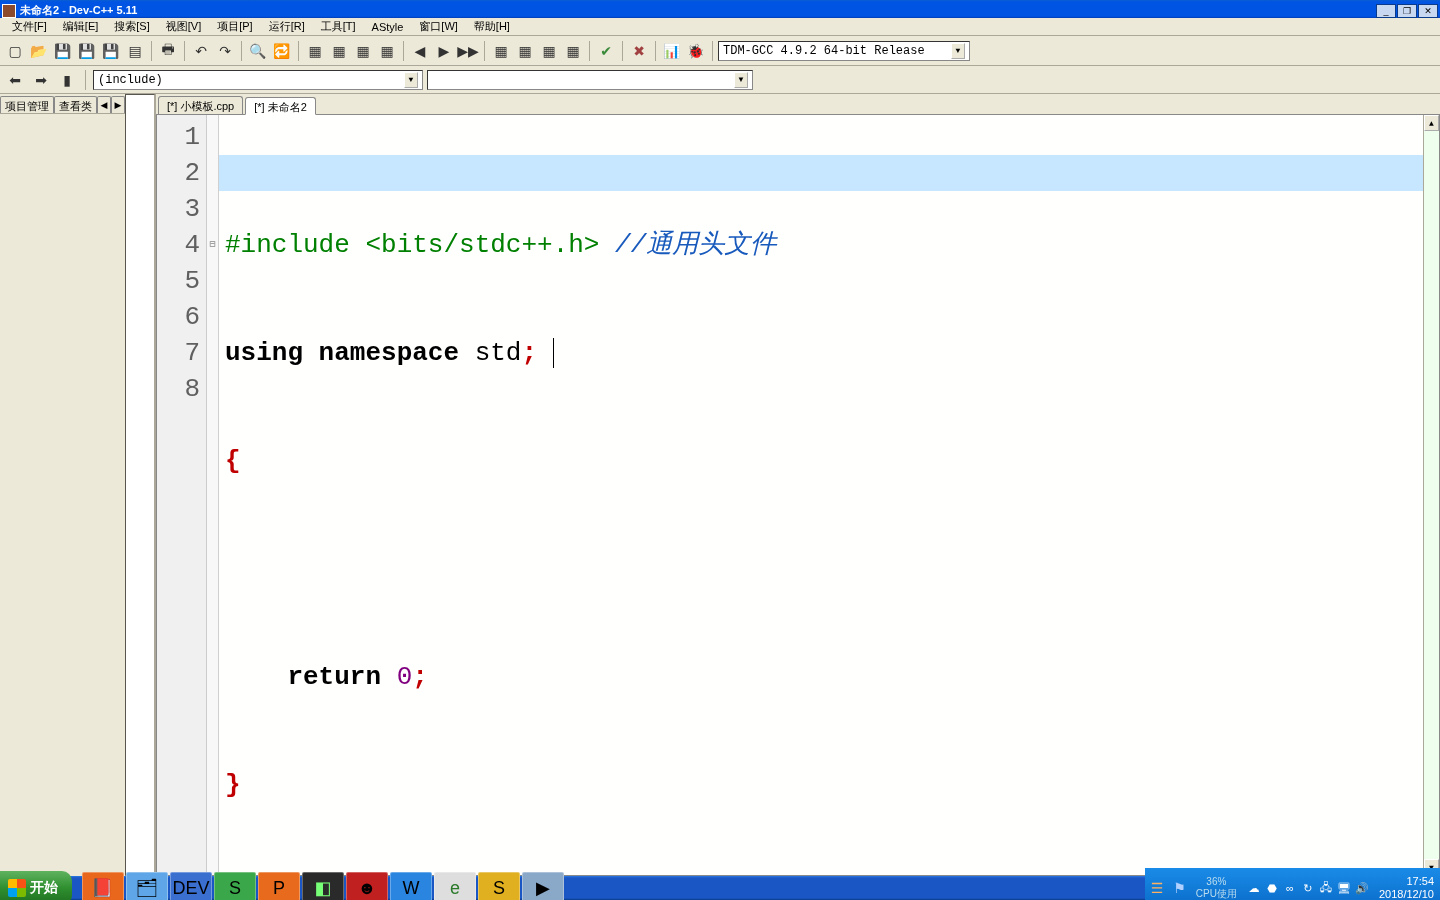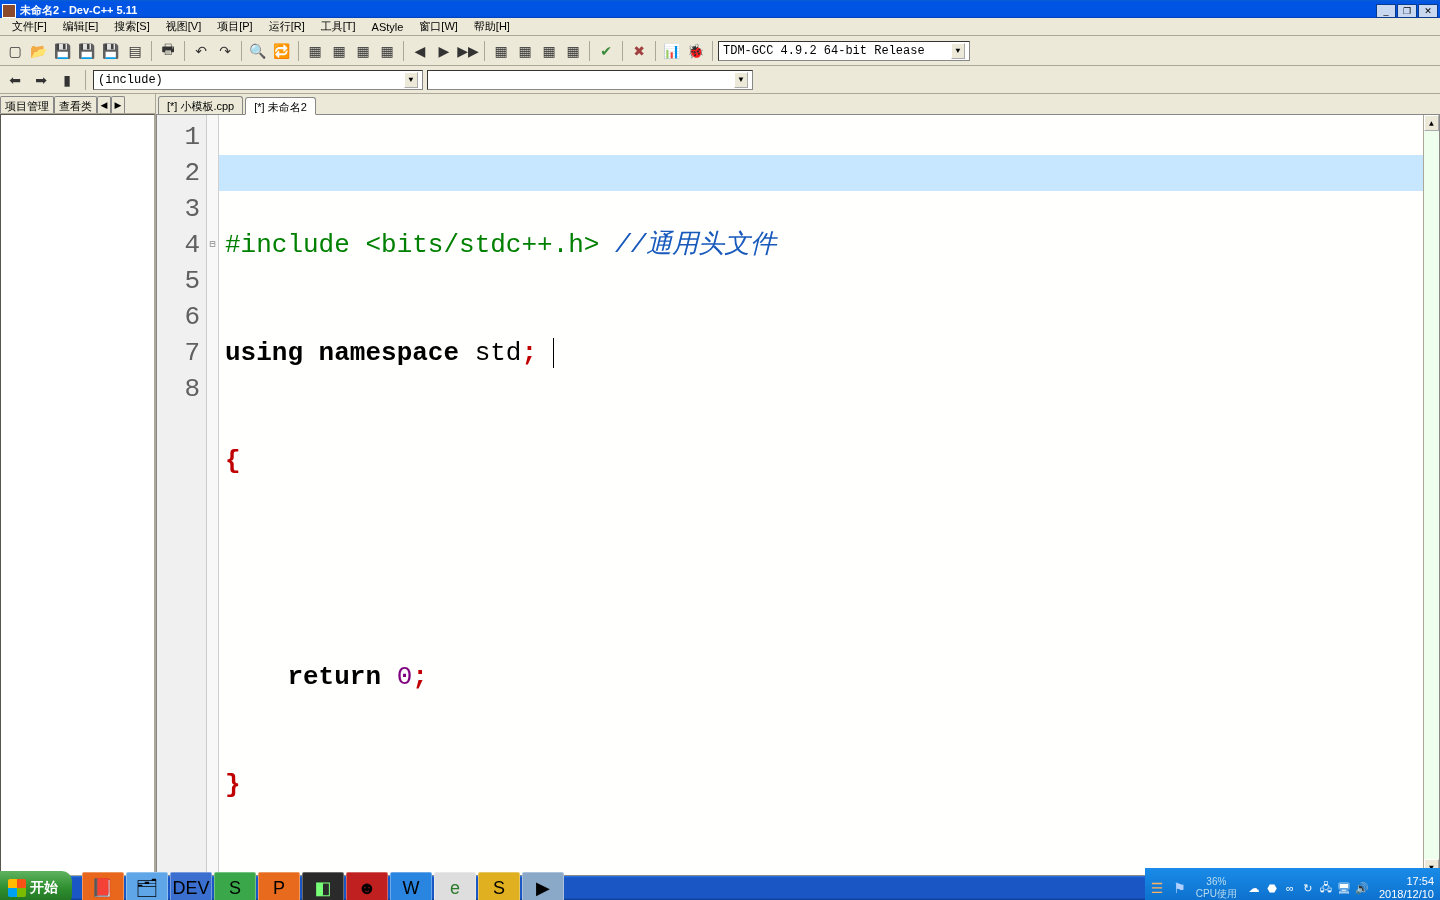--- a/index.html
+++ b/index.html
@@ -98,21 +98,21 @@
   }
   .workarea {
     flex: 1;
     display: flex;
     background: #ece9d8;
     min-height: 0;
   }
   .leftpanel {
     width: 156px;
     border-right: 1px solid #aca899;
-    display: flex; flex-direction: column;
+    display: flex; flex-direction: row;
   }
   .lefttabs {
     display: flex;
     height: 20px;
     align-items: flex-end;
     background: #ece9d8;
     border-bottom: 1px solid #aca899;
     font-size: 11px;
   }
   .lefttab {

